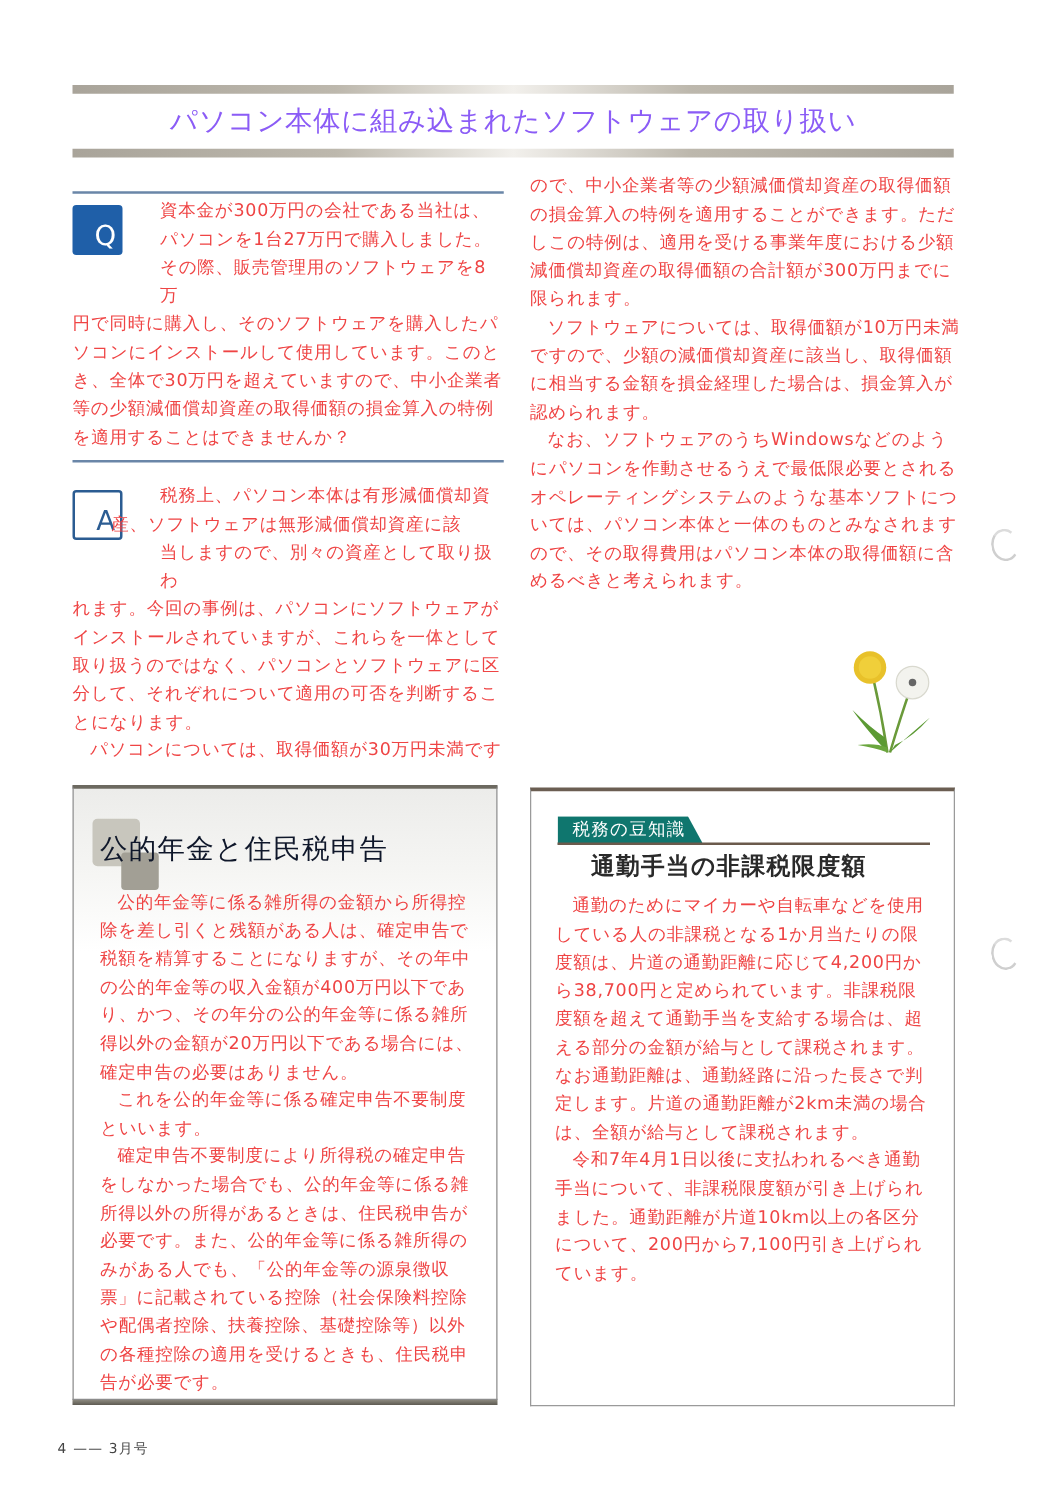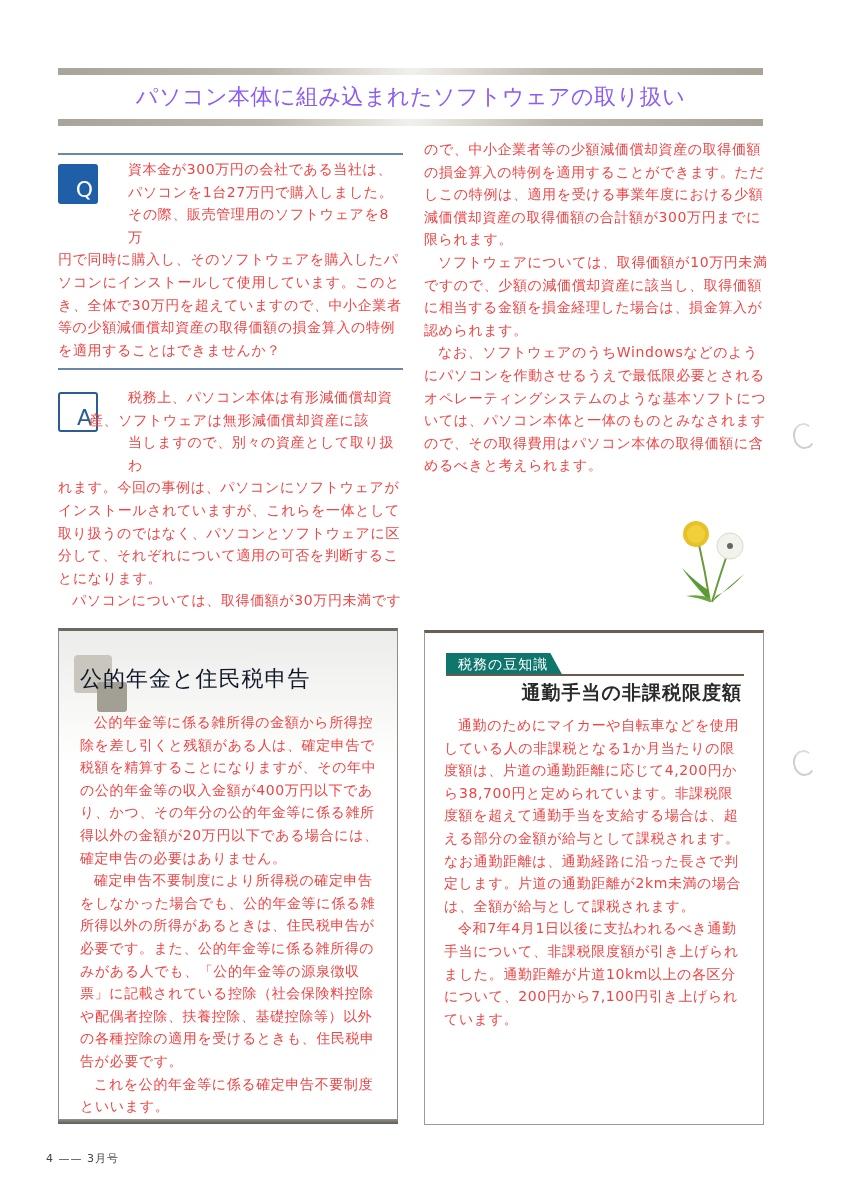--- a/index.html
+++ b/index.html
@@ -48,21 +48,21 @@
     position:absolute; left:424px; top:630px; width:340px; height:495px;
     border:1px solid #9a9a9a; border-top:3px solid #6b5e52; box-sizing:border-box; background:#fff;
   }
   .tag {
     position:absolute; left:446px; top:653px; height:22px; padding:0 14px 0 12px;
     background:#0f766e; color:#fff; font-size:14px; line-height:22px;
     clip-path:polygon(0 0, calc(100% - 12px) 0, 100% 100%, 0 100%);
     letter-spacing:1px;
   }
   .tag-line { position:absolute; left:446px; top:674px; width:298px; height:2px; background:#6b5a4c; }
-  .box-right-title { position:absolute; left:424px; top:680px; width:318px; text-align:right; font-size:19px; font-weight:bold; color:#2a2a2a; letter-spacing:1px; }
+  .box-right-title { position:absolute; left:424px; top:680px; width:318px; text-align:center; font-size:19px; font-weight:bold; color:#2a2a2a; letter-spacing:1px; }
   .footer { position:absolute; left:46px; top:1151px; font-size:11px; color:#444; letter-spacing:1px; }
   .punch { position:absolute; left:793px; width:22px; height:26px; border-radius:50%; border:2px solid #cfcfcf; border-right-color:transparent; border-top-color:#dcdcdc; box-sizing:border-box; transform:rotate(-10deg);}
 </style>
 </head>
 <body>
 
 <div class="bar" style="top:68px;"></div>
 <div class="title">パソコン本体に組み込まれたソフトウェアの取り扱い</div>
 <div class="bar" style="top:119px;"></div>
 
@@ -112,22 +112,22 @@
 <div class="punch" style="top:423px;"></div>
 <div class="punch" style="top:750px;"></div>
 
 <div class="box-left"></div>
 <div class="box-left-shadow"></div>
 <div class="sq1"></div>
 <div class="sq2"></div>
 <div class="box-left-title">公的年金と住民税申告</div>
 <div class="col" style="left:80px; top:711px; width:300px;">
   <p class="body-text indent">公的年金等に係る雑所得の金額から所得控除を差し引くと残額がある人は、確定申告で税額を精算することになりますが、その年中の公的年金等の収入金額が400万円以下であり、かつ、その年分の公的年金等に係る雑所得以外の金額が20万円以下である場合には、確定申告の必要はありません。</p>
+  <p class="body-text indent">これを公的年金等に係る確定申告不要制度といいます。</p>
   <p class="body-text indent">確定申告不要制度により所得税の確定申告をしなかった場合でも、公的年金等に係る雑所得以外の所得があるときは、住民税申告が必要です。また、公的年金等に係る雑所得のみがある人でも、「公的年金等の源泉徴収票」に記載されている控除（社会保険料控除や配偶者控除、扶養控除、基礎控除等）以外の各種控除の適用を受けるときも、住民税申告が必要です。</p>
-  <p class="body-text indent">これを公的年金等に係る確定申告不要制度といいます。</p>
 </div>
 
 <div class="box-right"></div>
 <div class="tag">税務の豆知識</div>
 <div class="tag-line"></div>
 <div class="box-right-title">通勤手当の非課税限度額</div>
 <div class="col" style="left:444px; top:714px; width:300px;">
   <p class="body-text indent">通勤のためにマイカーや自転車などを使用している人の非課税となる1か月当たりの限度額は、片道の通勤距離に応じて4,200円から38,700円と定められています。非課税限度額を超えて通勤手当を支給する場合は、超える部分の金額が給与として課税されます。なお通勤距離は、通勤経路に沿った長さで判定します。片道の通勤距離が2km未満の場合は、全額が給与として課税されます。</p>
   <p class="body-text indent">令和7年4月1日以後に支払われるべき通勤手当について、非課税限度額が引き上げられました。通勤距離が片道10km以上の各区分について、200円から7,100円引き上げられています。</p>
 </div>

